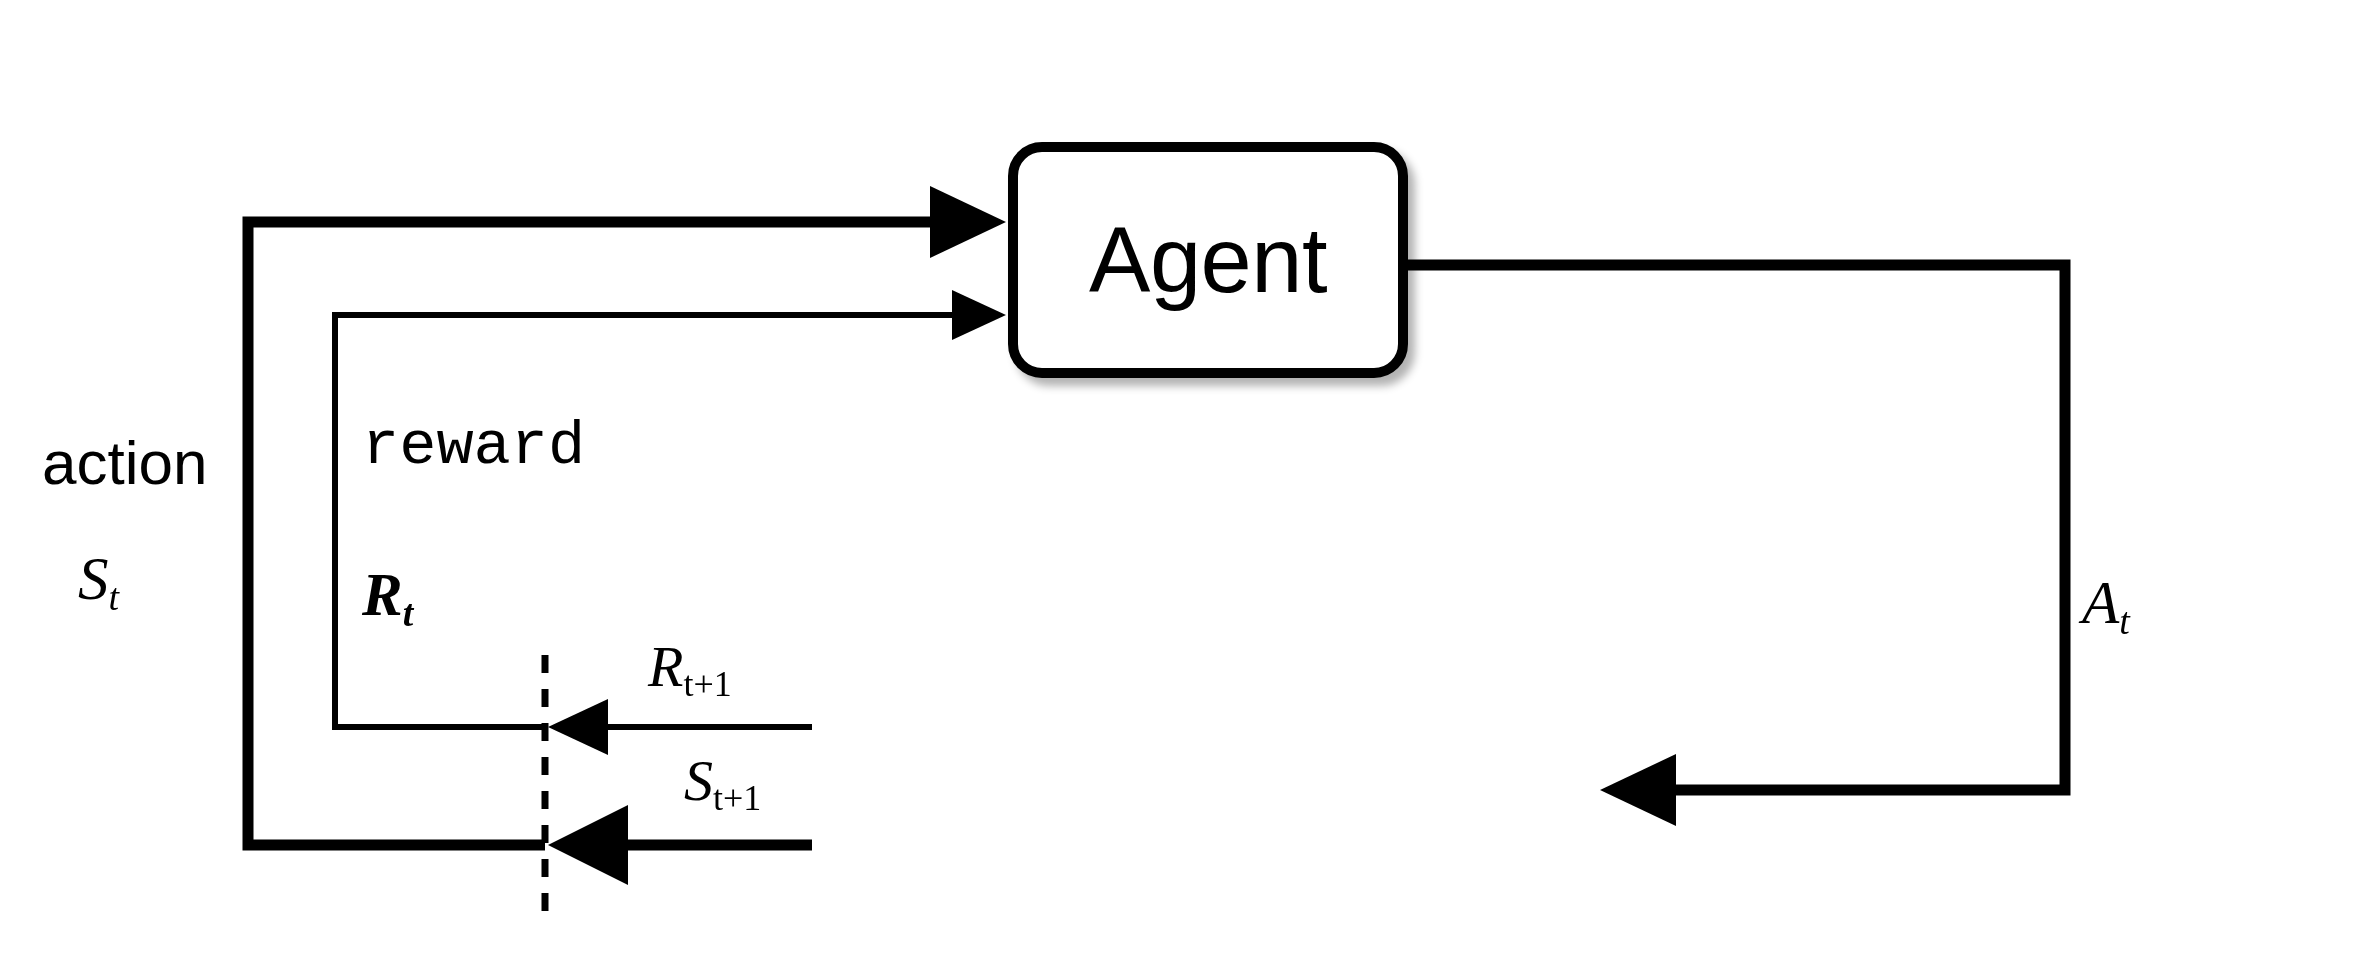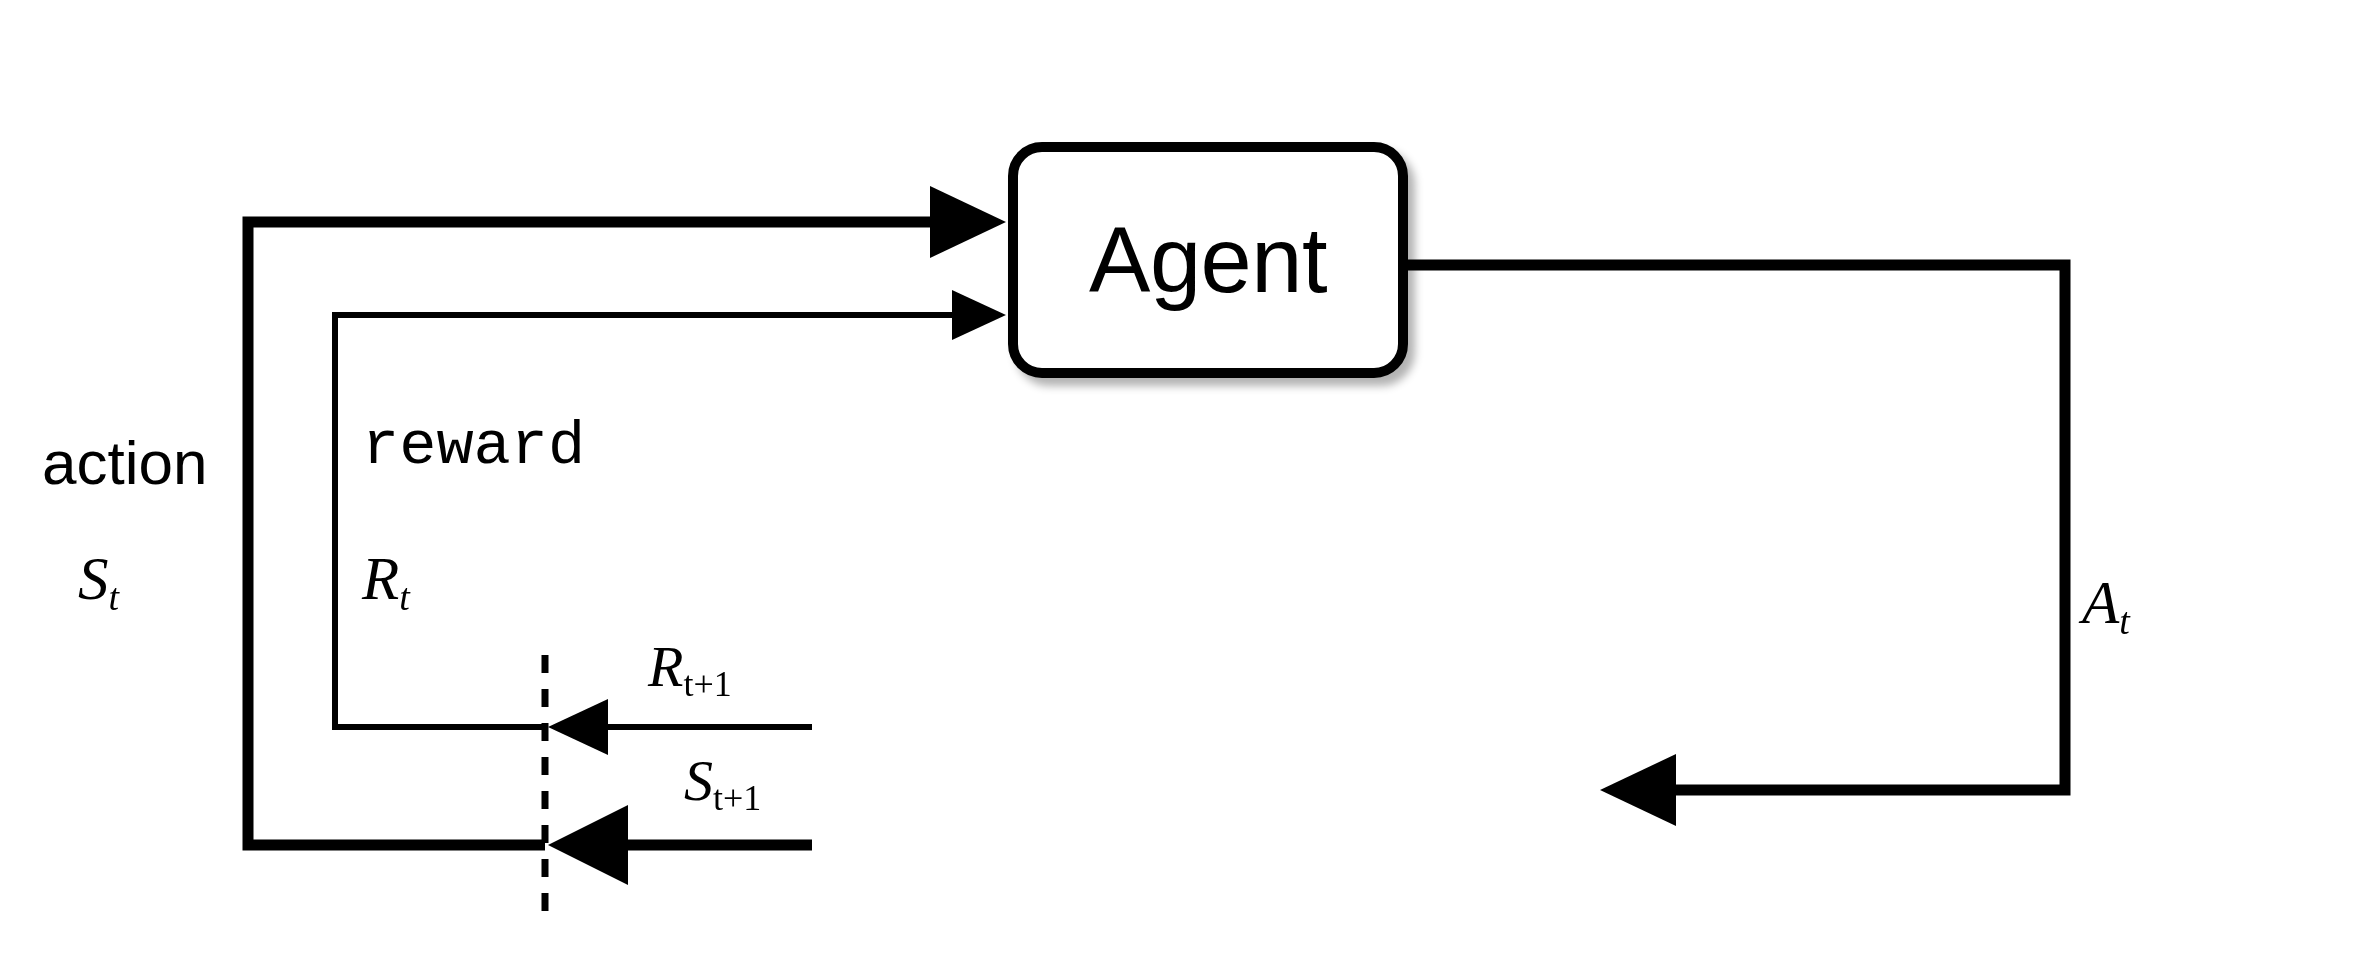--- a/index.html
+++ b/index.html
@@ -81,21 +81,21 @@
     font-style: italic;
   }
   .sub-up {
     font-size: 0.62em;
     vertical-align: -0.28em;
     font-style: normal;
   }
   #label-state-word   { left: 42px;   top: 432px; }
   #label-state-sym    { left: 78px;   top: 528px; }
   #label-reward-word  { left: 362px;  top: 416px; font-family: Liberation Mono, monospace; }
-  #label-reward-sym   { left: 362px;  top: 528px; }
+  #label-reward-sym   { left: 362px;  top: 544px; font-weight: bold; }
   #label-action-word  { left: 2088px; top: 452px; }
   #label-action-sym   { left: 2082px; top: 552px; }
   #label-reward-next  { left: 648px;  top: 638px; }
   #label-state-next   { left: 648px;  top: 752px; margin-left: 36px; }
 </style>
 </head>
 <body>
 
 <div id="canvas">
 

